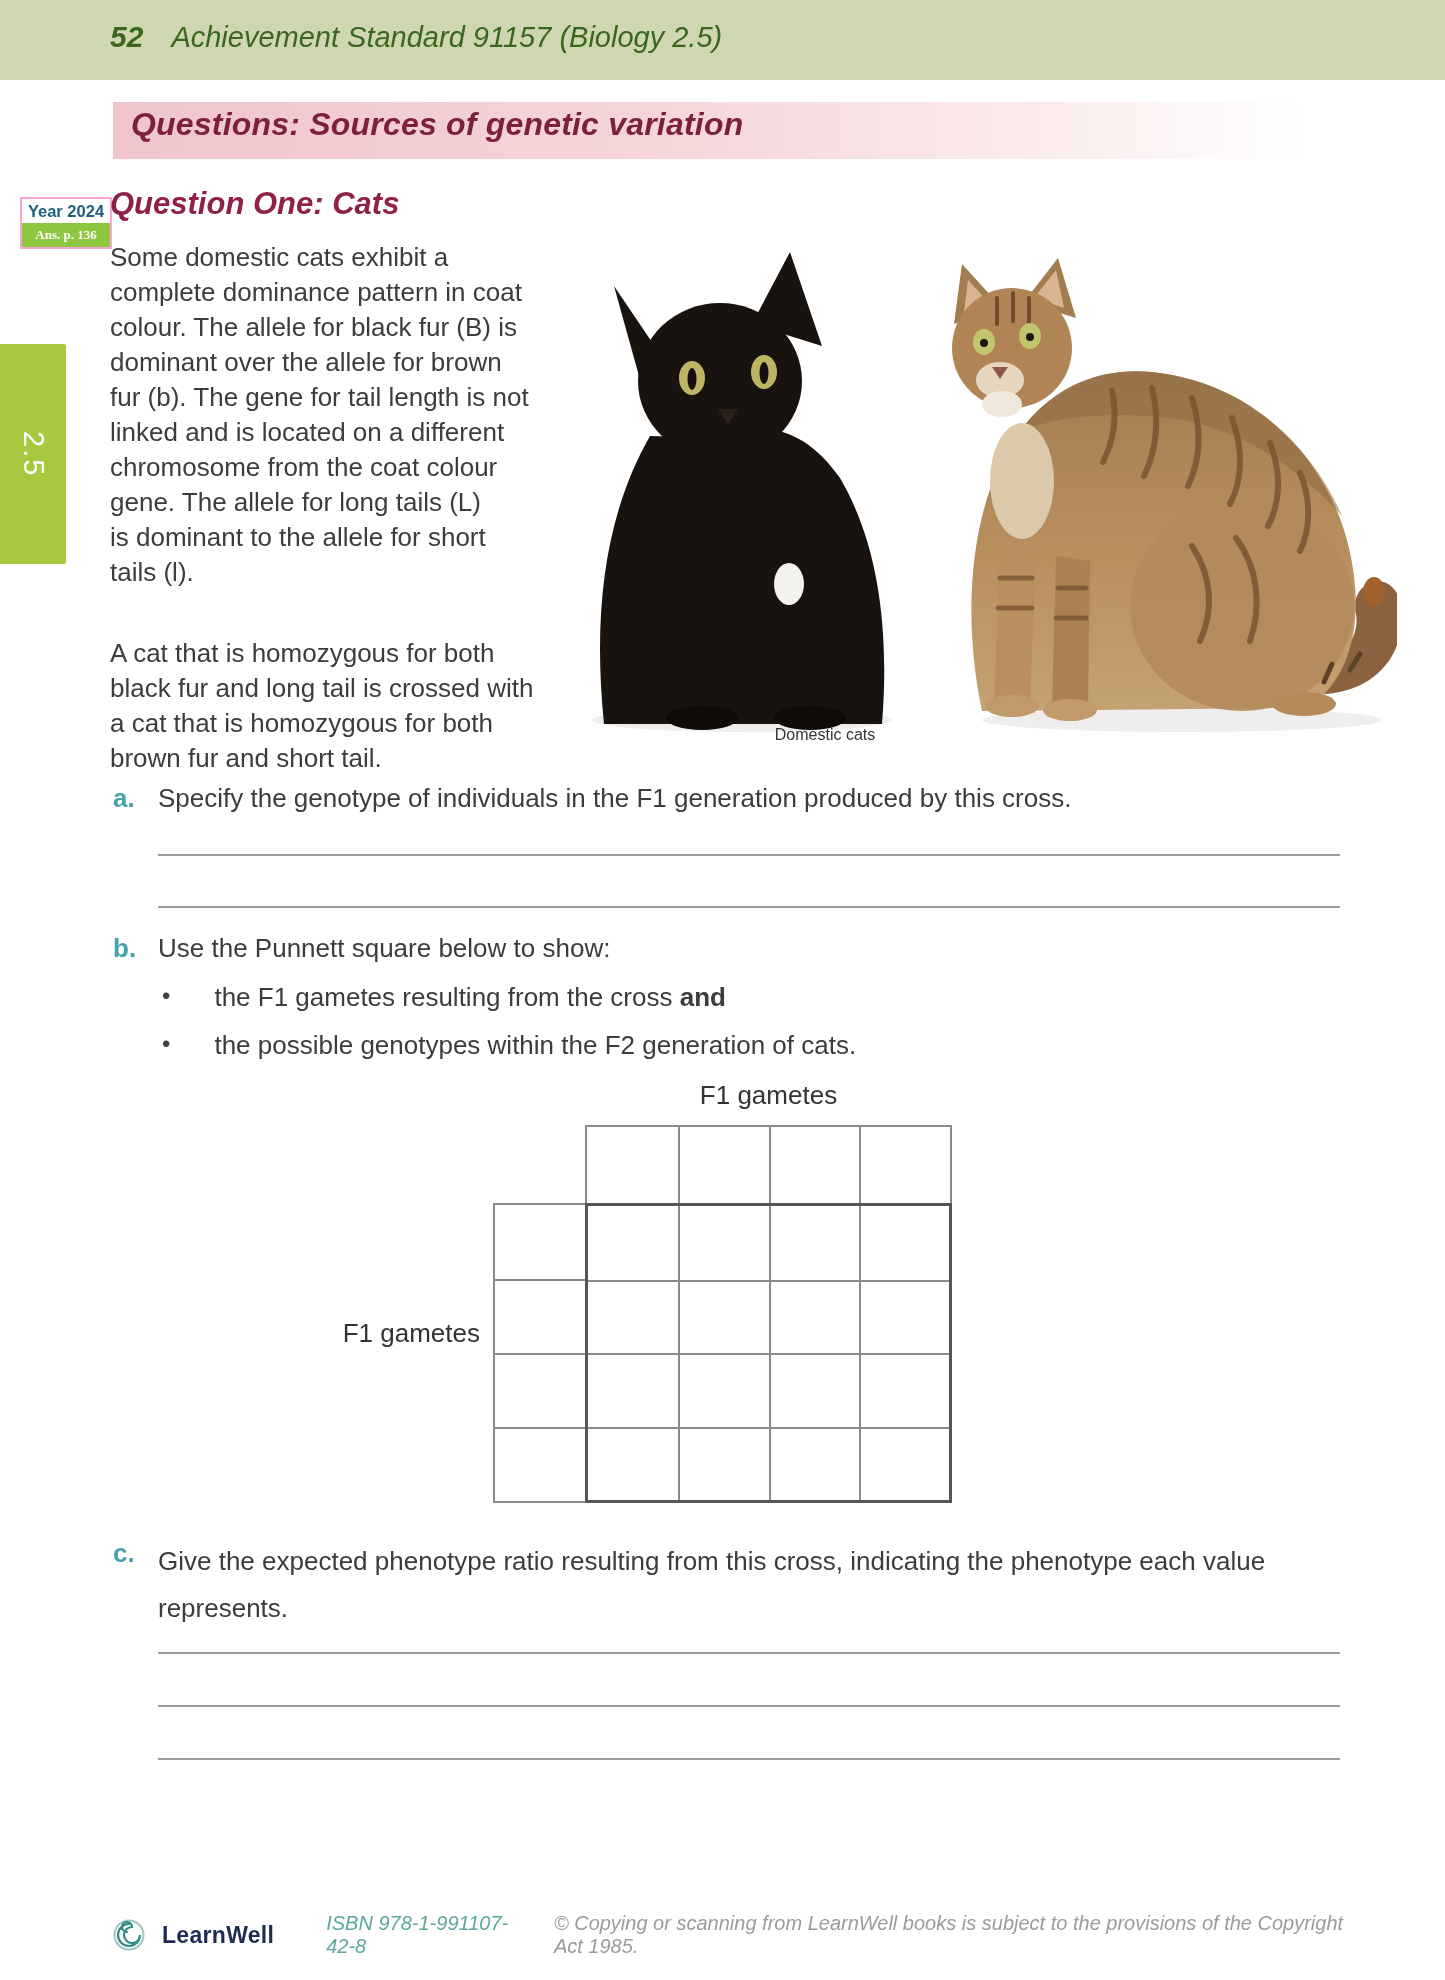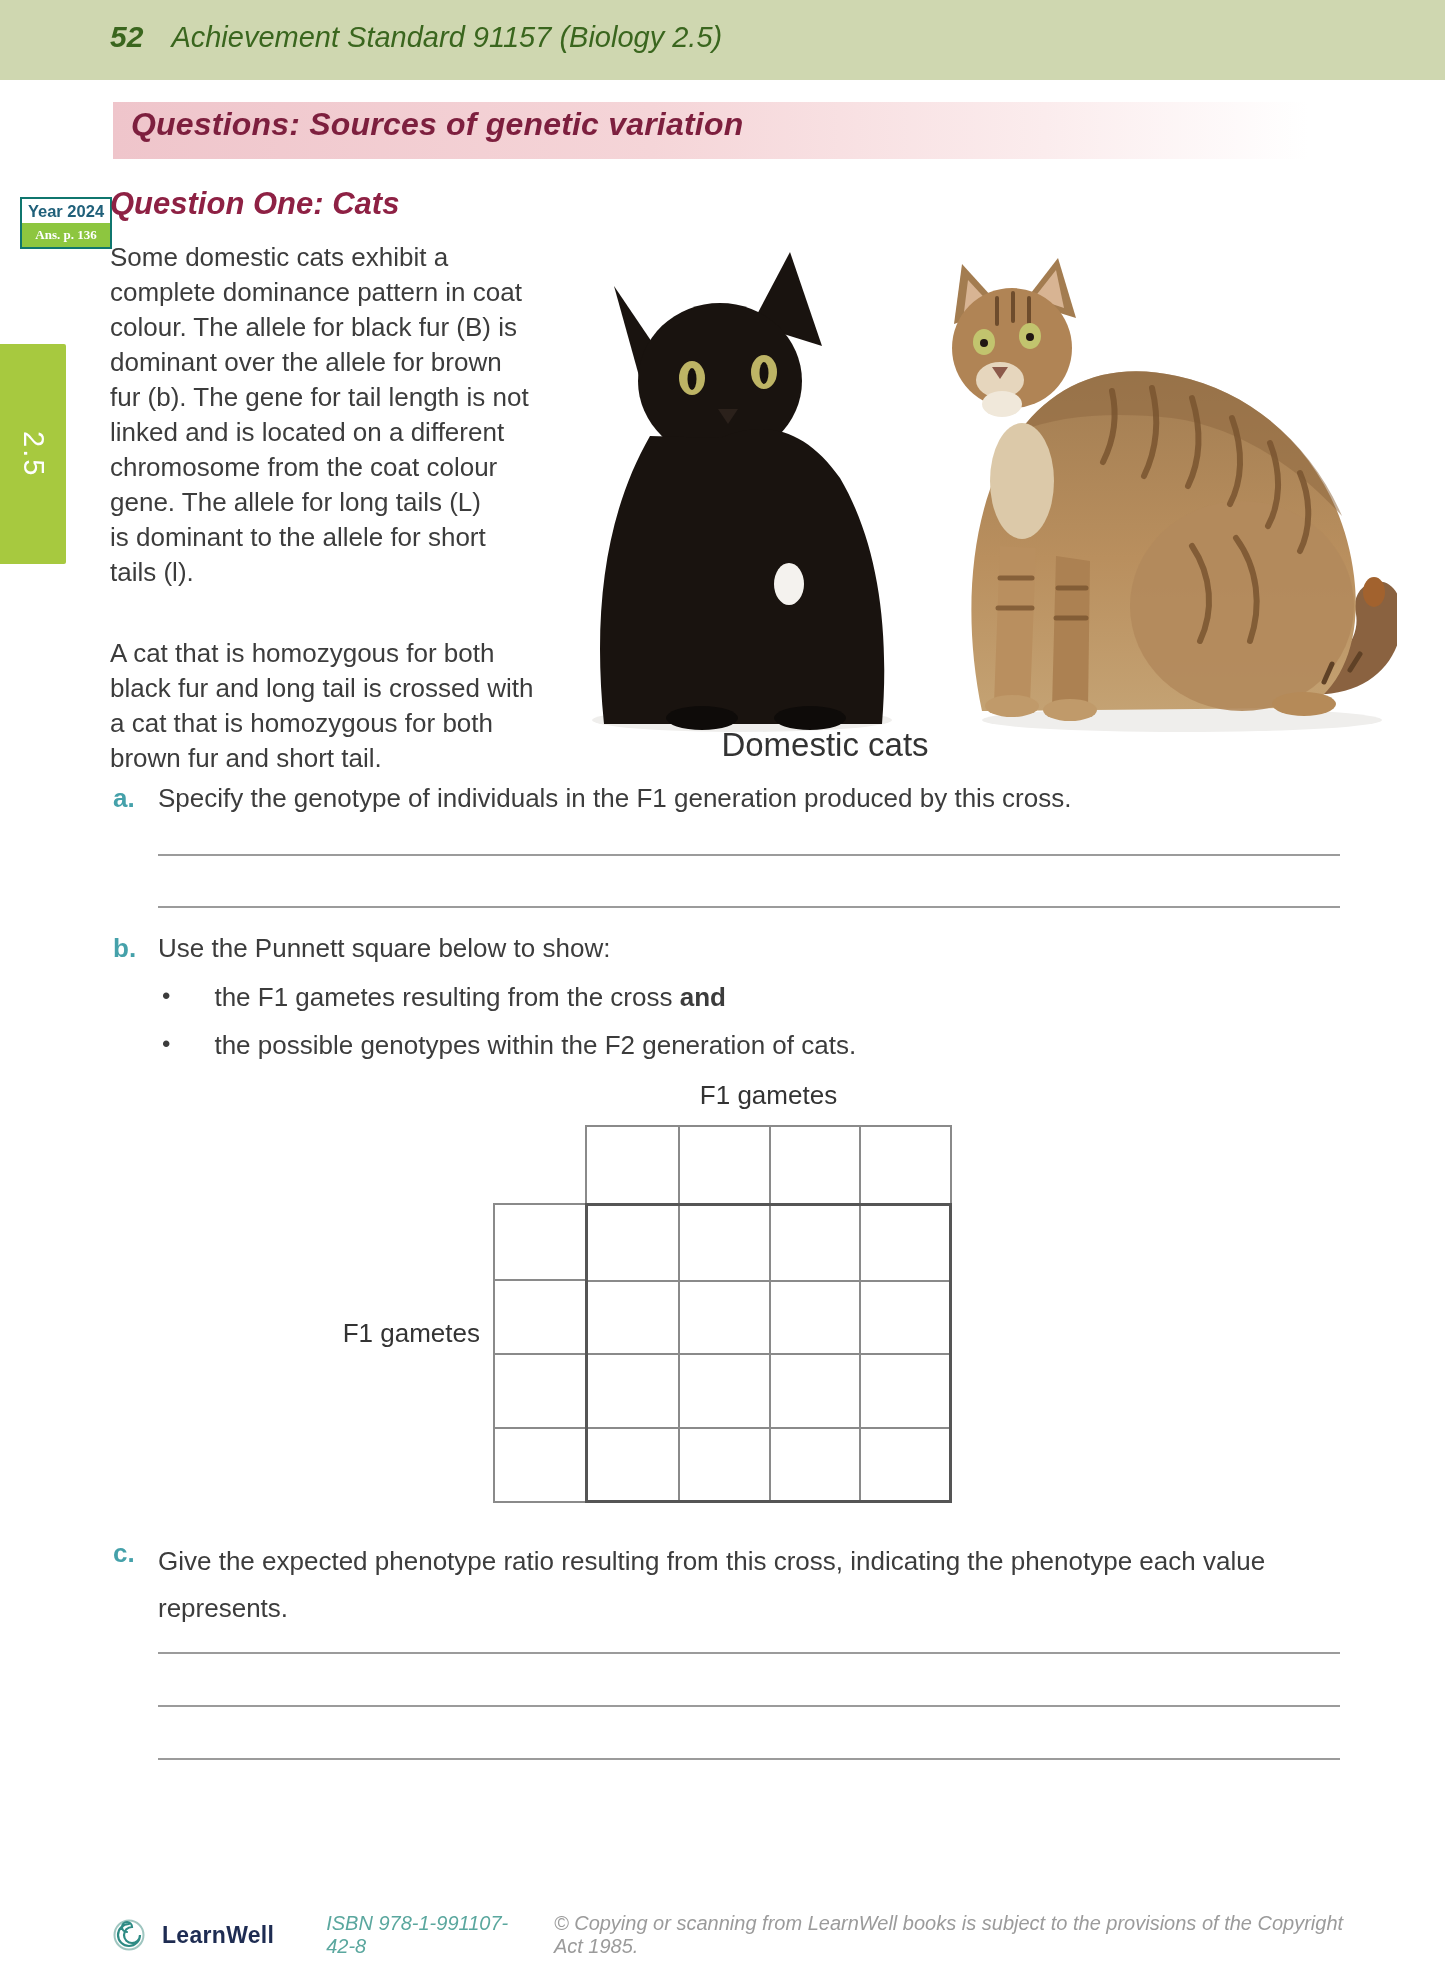--- a/index.html
+++ b/index.html
@@ -18,35 +18,35 @@
           background:linear-gradient(90deg,#efc5cb 0%,#f5d5d8 45%,#fbeced 78%,#ffffff 100%);}
   .banner-title{position:absolute;left:18px;top:4px;font-size:32px;font-weight:bold;font-style:italic;
                 color:#7d1f3e;letter-spacing:.2px;}
 
   
   .section-tab{position:absolute;left:0;top:344px;width:66px;height:220px;background:#a7c93f;
                display:flex;align-items:center;justify-content:center;border-radius:0 2px 2px 0;}
   .section-tab .tab-label{writing-mode:vertical-rl;color:#fff;font-size:29px;letter-spacing:2px;}
 
   
-  .badge{position:absolute;left:20px;top:197px;width:88px;border:2px solid #0f766e;background:#ef4444;}
+  .badge{position:absolute;left:20px;top:197px;width:88px;border:2px solid #f9a8d4;background:#ef4444;}
   .badge-year{height:24px;display:flex;align-items:center;justify-content:center;
               color:#20607a;font-size:16.5px;font-weight:bold;background:#fff;}
   .badge-ans{height:24px;display:flex;align-items:center;justify-content:center;
              color:#fff;font-size:13px;font-weight:bold;background:#8dc63f;font-family:Liberation Serif, serif;}
 
   .question-heading{position:absolute;left:110px;top:186px;font-size:31px;font-weight:bold;color:#8e2144;font-style:italic;}
 
   .intro{position:absolute;left:110px;width:460px;font-size:26px;line-height:35px;white-space:pre-line;}
   .intro-1{top:240px;}
   .intro-2{top:636px;}
 
   
   .cats-figure{position:absolute;left:552px;top:246px;width:845px;height:492px;}
-  .figure-caption{position:absolute;left:585px;top:726px;width:480px;text-align:center;font-size:33px;color:#333;}
+  .figure-caption{position:absolute;left:585px;top:726px;width:480px;text-align:center;font-size:16px;color:#333;}
 
   
   .part-row{position:absolute;left:113px;display:flex;gap:20px;font-size:26px;}
   .part-letter{color:#45a1aa;font-weight:bold;width:25px;flex:none;}
   .part-text{color:#3c3c3c;}
   .part-a{top:783px;}
   .part-b{top:933px;}
   .part-c{top:1538px;width:1230px;}
   .part-c .part-text{white-space:pre-line;line-height:47px;}
 

